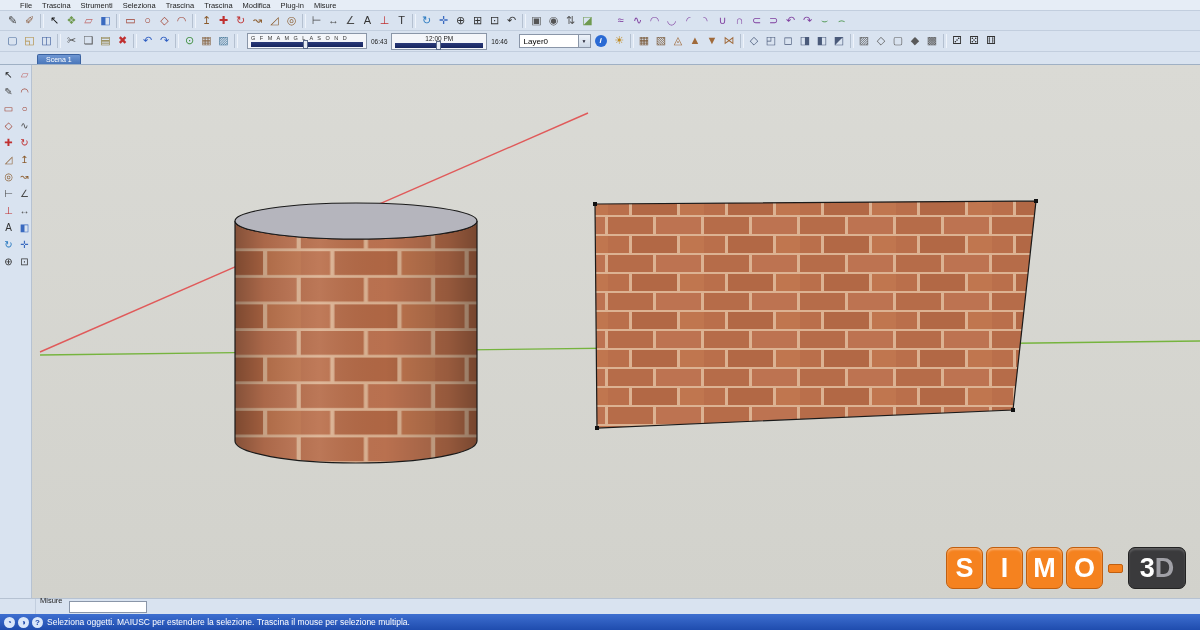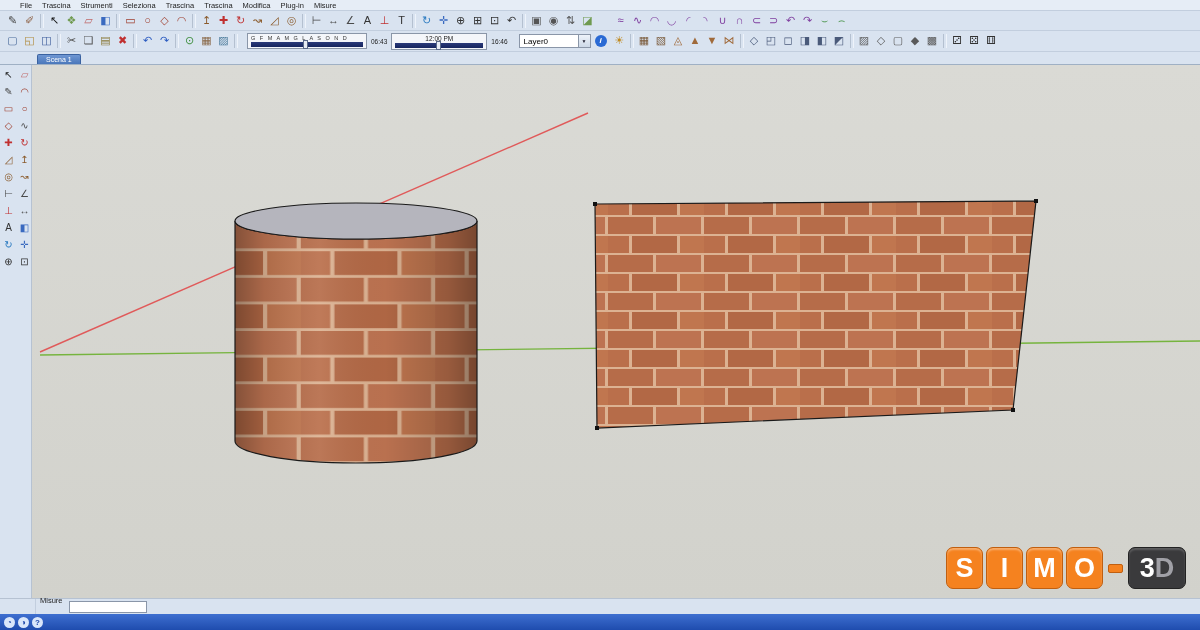--- a/index.html
+++ b/index.html
@@ -333,15 +333,16 @@
     <input class="measure-input" data-name="measure-input" value="" style="">
   </div>
 
   <div class="status-bar" data-name="status-bar">
     <span data-name="status-icons" style="display:flex;gap:3px;">
 
     <span class="status-icon" data-name="orbit-status-icon">◔</span>
         <span class="status-icon" data-name="pan-status-icon">◑</span>
         <span class="status-icon" data-name="help-icon">?</span>
       </span>
+    <span class="status-text" data-name="status-text">Seleziona oggetti. MAIUSC per estendere la selezione. Trascina il mouse per selezione multipla.</span>
   </div>
 
 </div>
 
 </body></html>

